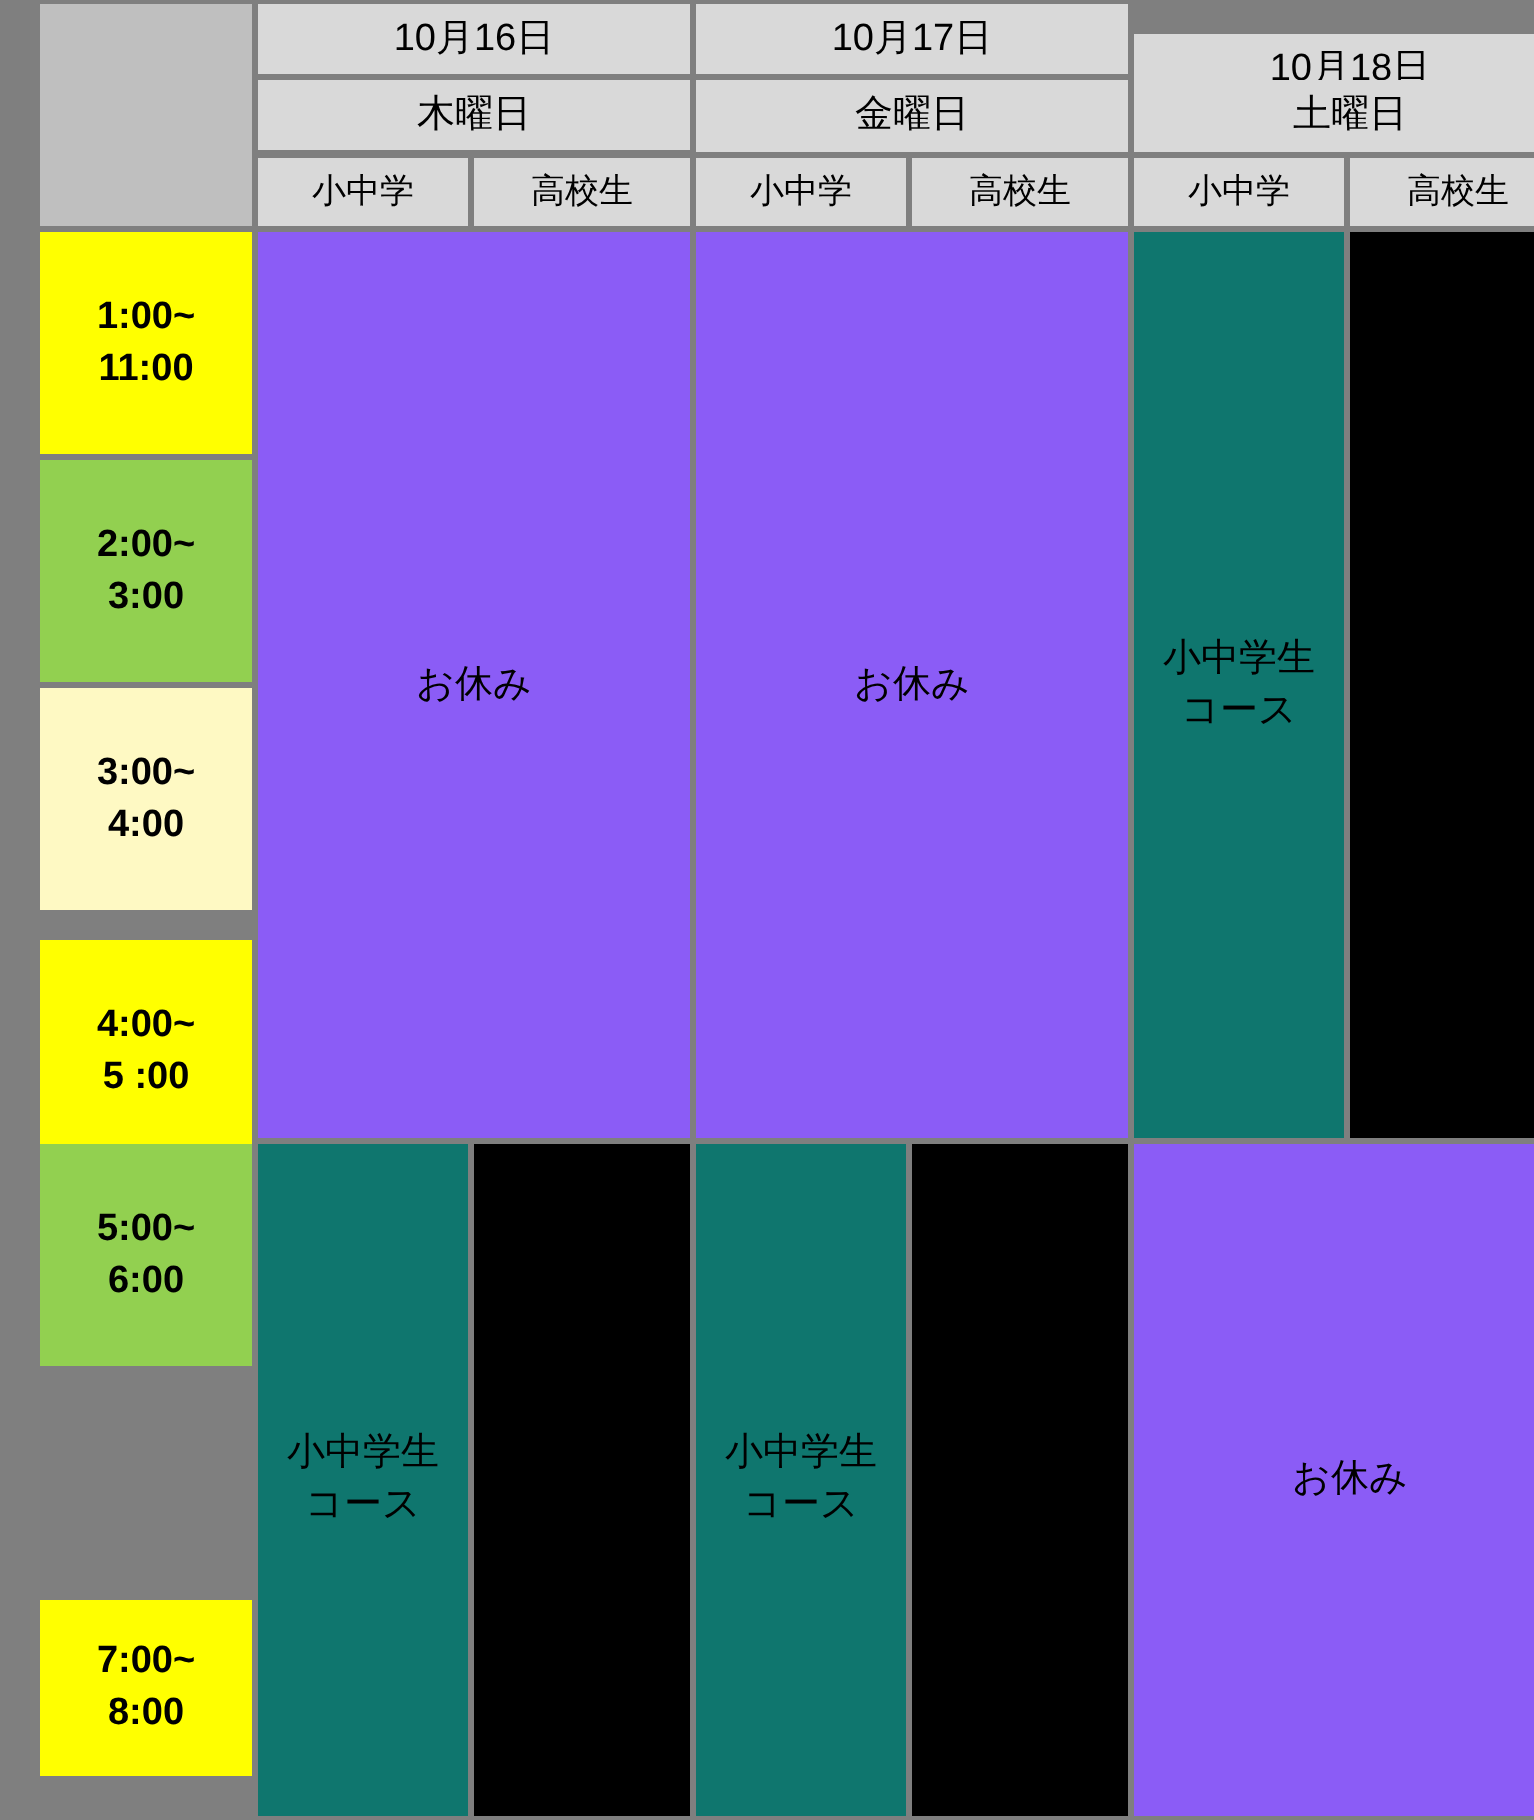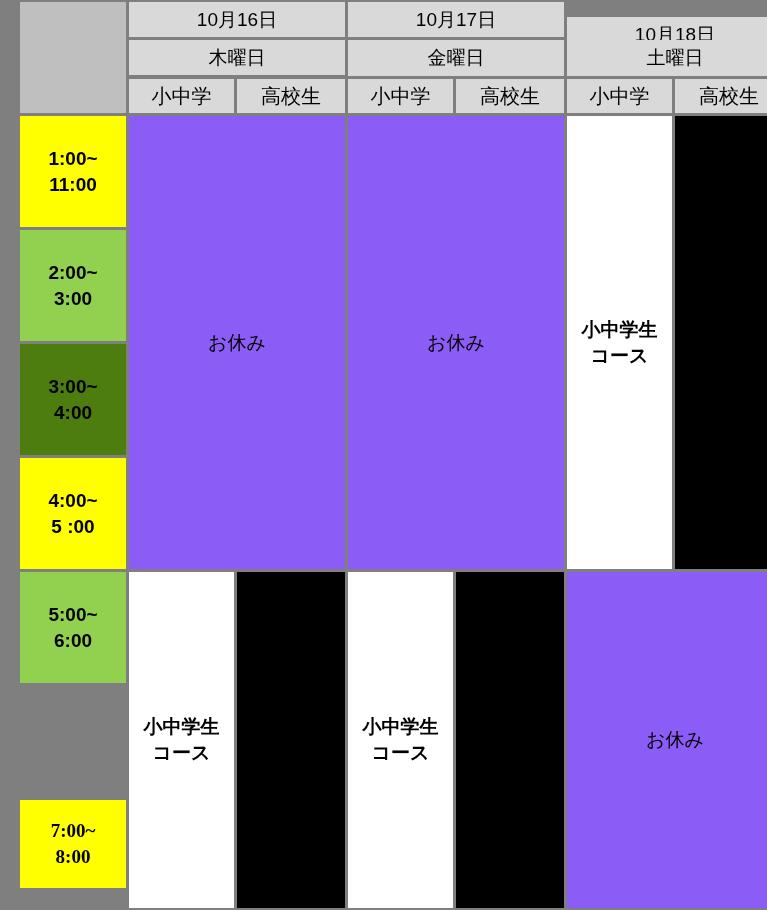--- a/index.html
+++ b/index.html
@@ -36,40 +36,40 @@
   .hdr-date {
     background: #d9d9d9;
     font-size: 19px;
   }
   .hdr-day {
     background: #d9d9d9;
     font-size: 19px;
   }
   .hdr-grade {
     background: #d9d9d9;
-    font-size: 20px;
+    font-size: 17px;
   }
   .corner {
     background: #bfbfbf;
   }
   .time {
     font-size: 19px;
     font-weight: bold;
   }
   .time span {
     display: block;
   }
   .t-yellow { background: #ffff00; text-align: center; }
   .t-green  { background: #92d050; }
-  .t-blue   { background: #4d7c0f; align-items: center; }
+  .t-blue   { background: #fef9c3; align-items: center; }
   .body-cell {
     font-size: 19px;
   }
   .c-rest    { background: #8b5cf6; }
-  .c-course  { background: #ffffff; font-weight: bold; }
+  .c-course  { background: #0f766e; }
   .c-none    { background: #000000; }
   .line {
     display: block;
   }
 </style>
 </head>
 <body>
 
 <div class="schedule">
 
@@ -95,29 +95,29 @@
     <span>11:00</span>
   </div>
   <div class="cell time t-green" style="left:2px; top:230px; width:106px; height:111px;">
     <span>2:00~</span>
     <span>3:00</span>
   </div>
   <div class="cell time t-blue" style="left:2px; top:344px; width:106px; height:111px;">
     <span>3:00~</span>
     <span>4:00</span>
   </div>
-  <div class="cell time t-yellow" style="left:2px; top:458px; width:106px; height:111px;">
+  <div class="cell time t-yellow" style="left:2px; top:470px; width:106px; height:111px;">
     <span>4:00~</span>
     <span>5 :00</span>
   </div>
   <div class="cell time t-green" style="left:2px; top:572px; width:106px; height:111px;">
     <span>5:00~</span>
     <span>6:00</span>
   </div>
-  <div class="cell time t-yellow" style="left:2px; top:800px; width:106px; height:88px;font-family:Liberation Serif, serif;">
+  <div class="cell time t-yellow" style="left:2px; top:800px; width:106px; height:88px;">
     <span>7:00~</span>
     <span>8:00</span>
   </div>
 
   <div class="cell body-cell c-rest" style="left:111px; top:116px; width:216px; height:453px;">
     <span class="line">お休み</span>
   </div>
 
   <div class="cell body-cell c-rest" style="left:330px; top:116px; width:216px; height:453px;">
     <span class="line">お休み</span>

